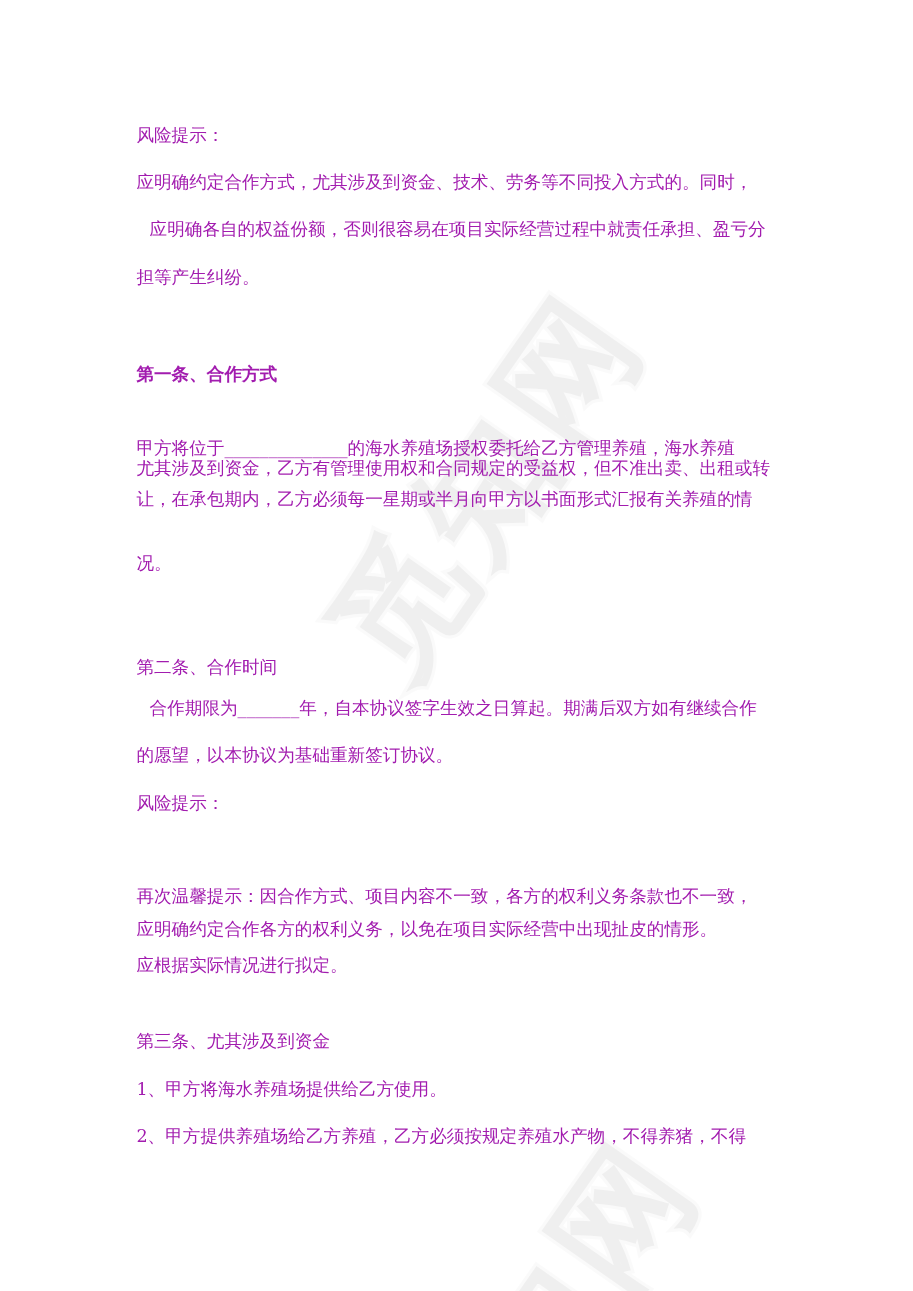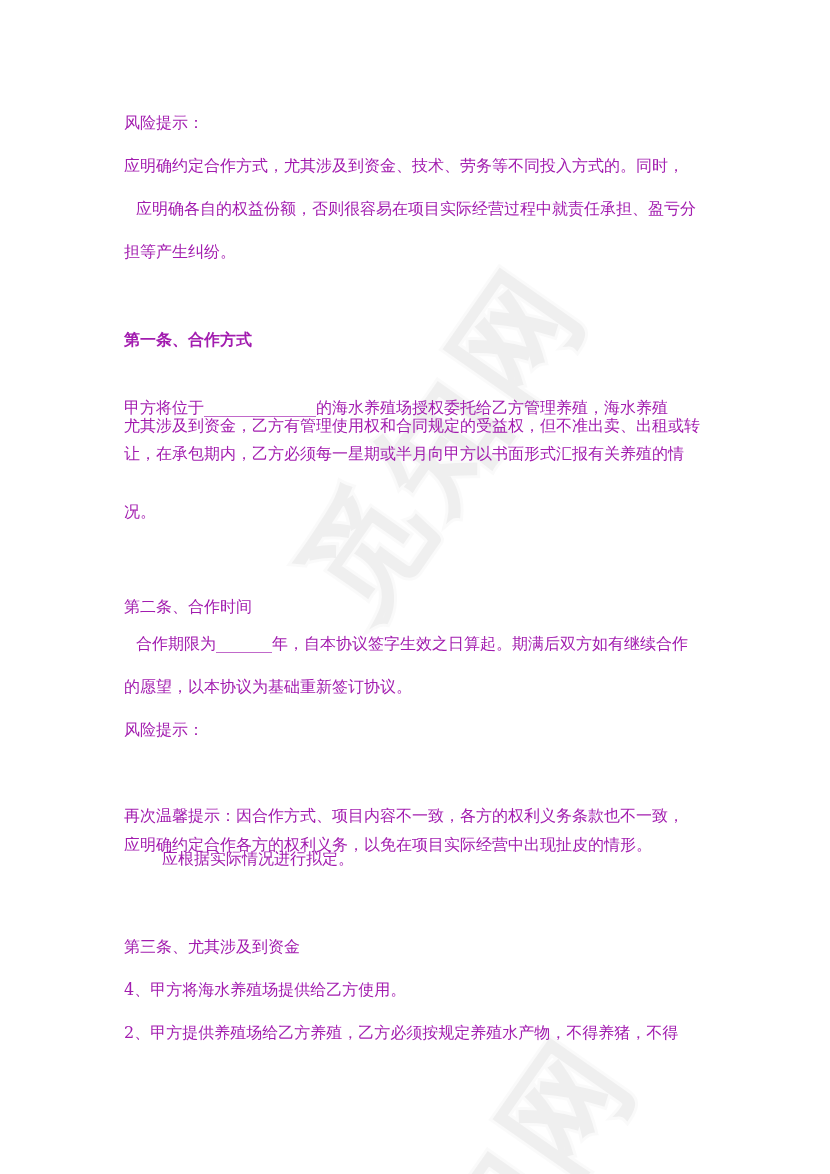--- a/index.html
+++ b/index.html
@@ -70,19 +70,19 @@
     <div class="line" style="top:416px;">尤其涉及到资金，乙方有管理使用权和合同规定的受益权，但不准出卖、出租或转</div>
     <div class="line" style="top:444px;">让，在承包期内，乙方必须每一星期或半月向甲方以书面形式汇报有关养殖的情</div>
     <div class="line" style="top:502px;">况。</div>
 
     <div class="line" style="top:597px;">第二条、合作时间</div>
     <div class="line" style="top:634px;margin-left:12px;">合作期限为_______年，自本协议签字生效之日算起。期满后双方如有继续合作</div>
     <div class="line" style="top:677px;">的愿望，以本协议为基础重新签订协议。</div>
     <div class="line" style="top:720px;">风险提示：</div>
     <div class="line" style="top:800px;margin-top:35px;">应明确约定合作各方的权利义务，以免在项目实际经营中出现扯皮的情形。</div>
     <div class="line" style="top:806px;font-family:Liberation Serif, serif;">再次温馨提示：因合作方式、项目内容不一致，各方的权利义务条款也不一致，</div>
-    <div class="line" style="top:849px;margin-left:38px;">应根据实际情况进行拟定。</div>
+    <div class="line" style="top:868px;">应根据实际情况进行拟定。</div>
 
     <div class="line" style="top:937px;">第三条、尤其涉及到资金</div>
-    <div class="line" style="top:980px;">4、甲方将海水养殖场提供给乙方使用。</div>
+    <div class="line" style="top:980px;">1、甲方将海水养殖场提供给乙方使用。</div>
     <div class="line" style="top:1023px;">2、甲方提供养殖场给乙方养殖，乙方必须按规定养殖水产物，不得养猪，不得</div>
   </div>
 </div>
 
 </body></html>

